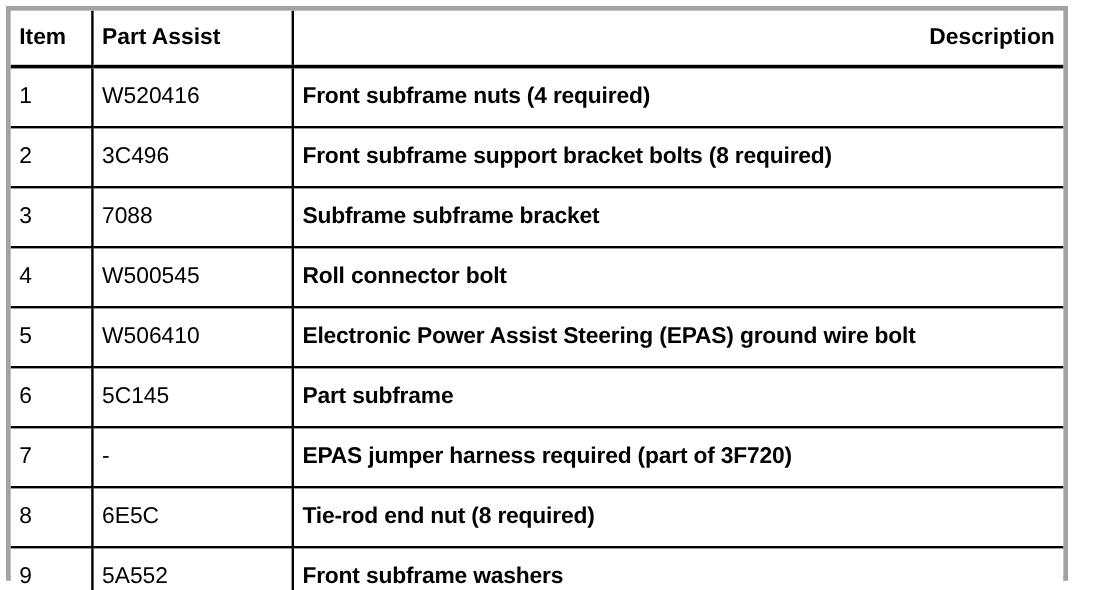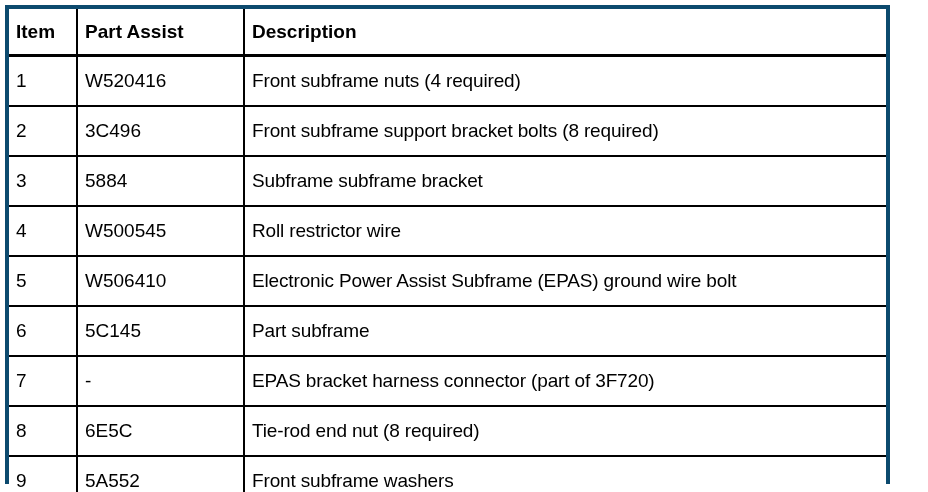--- a/index.html
+++ b/index.html
@@ -15,21 +15,21 @@
     color: #000000;
   }
 
   #parts-table-wrapper {
     position: absolute;
     left: 5px;
     top: 5px;
     width: 885px;
     height: 479px;
     box-sizing: border-box;
-    border: 4px solid #0c4a6e;
+    border: 4px solid #a3a3a3;
     background: #7f1d1d;
   }
 
   table.parts-table {
     width: 100%;
     height: 100%;
     border-collapse: collapse;
     table-layout: fixed;
     background: #ffffff;
   }
@@ -60,31 +60,32 @@
   }
 
   table.parts-table thead th {
     font-weight: bold;
     border-bottom: 3px solid #000000;
     height: 45px;
     text-align: left;
   }
 
   table.parts-table thead th.header-description {
-    text-align: left;
+    text-align: right;
   }
 
   table.parts-table tbody td {
     font-weight: normal;
     height: 48px;
     text-align: left;
   }
 
   table.parts-table tbody td.cell-description {
     letter-spacing: -0.15px;
+    font-weight: bold;
   }
 </style>
 </head>
 <body>
 
 <div id="parts-table-wrapper">
   <table class="parts-table">
     <colgroup>
       <col class="col-item">
       <col class="col-partnumber">
@@ -103,42 +104,42 @@
         <td class="cell-partnumber">W520416</td>
         <td class="cell-description">Front subframe nuts (4 required)</td>
       </tr>
       <tr>
         <td class="cell-item">2</td>
         <td class="cell-partnumber">3C496</td>
         <td class="cell-description">Front subframe support bracket bolts (8 required)</td>
       </tr>
       <tr>
         <td class="cell-item">3</td>
-        <td class="cell-partnumber">5884</td>
+        <td class="cell-partnumber">7088</td>
         <td class="cell-description">Subframe subframe bracket</td>
       </tr>
       <tr>
         <td class="cell-item">4</td>
         <td class="cell-partnumber">W500545</td>
-        <td class="cell-description">Roll restrictor wire</td>
+        <td class="cell-description">Roll connector bolt</td>
       </tr>
       <tr>
         <td class="cell-item">5</td>
         <td class="cell-partnumber">W506410</td>
-        <td class="cell-description">Electronic Power Assist Subframe (EPAS) ground wire bolt</td>
+        <td class="cell-description">Electronic Power Assist Steering (EPAS) ground wire bolt</td>
       </tr>
       <tr>
         <td class="cell-item">6</td>
         <td class="cell-partnumber">5C145</td>
         <td class="cell-description">Part subframe</td>
       </tr>
       <tr>
         <td class="cell-item">7</td>
         <td class="cell-partnumber">-</td>
-        <td class="cell-description">EPAS bracket harness connector (part of 3F720)</td>
+        <td class="cell-description">EPAS jumper harness required (part of 3F720)</td>
       </tr>
       <tr>
         <td class="cell-item">8</td>
         <td class="cell-partnumber">6E5C</td>
         <td class="cell-description">Tie-rod end nut (8 required)</td>
       </tr>
       <tr>
         <td class="cell-item">9</td>
         <td class="cell-partnumber">5A552</td>
         <td class="cell-description">Front subframe washers</td>

